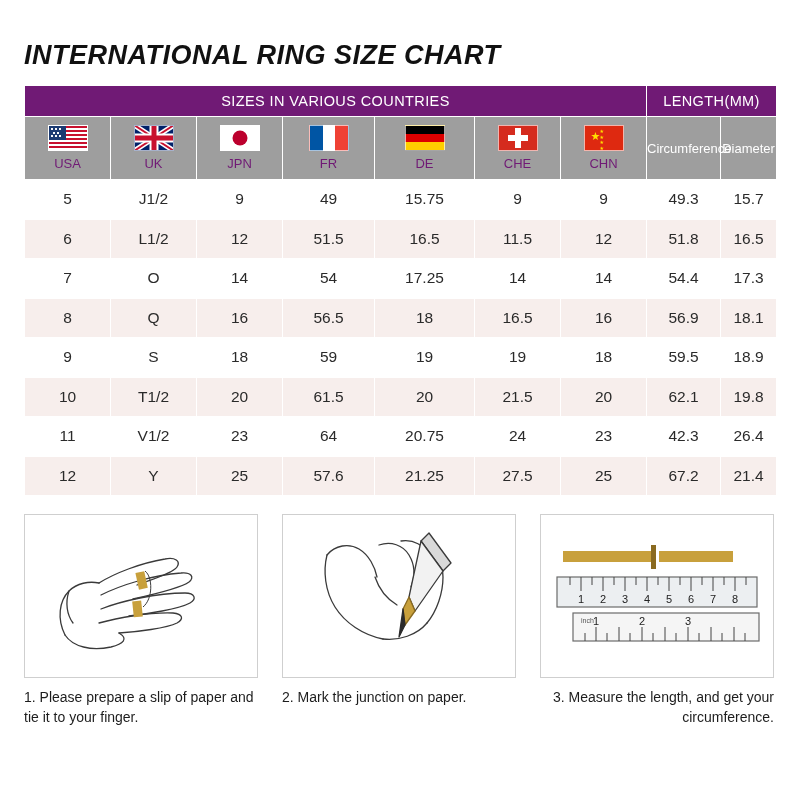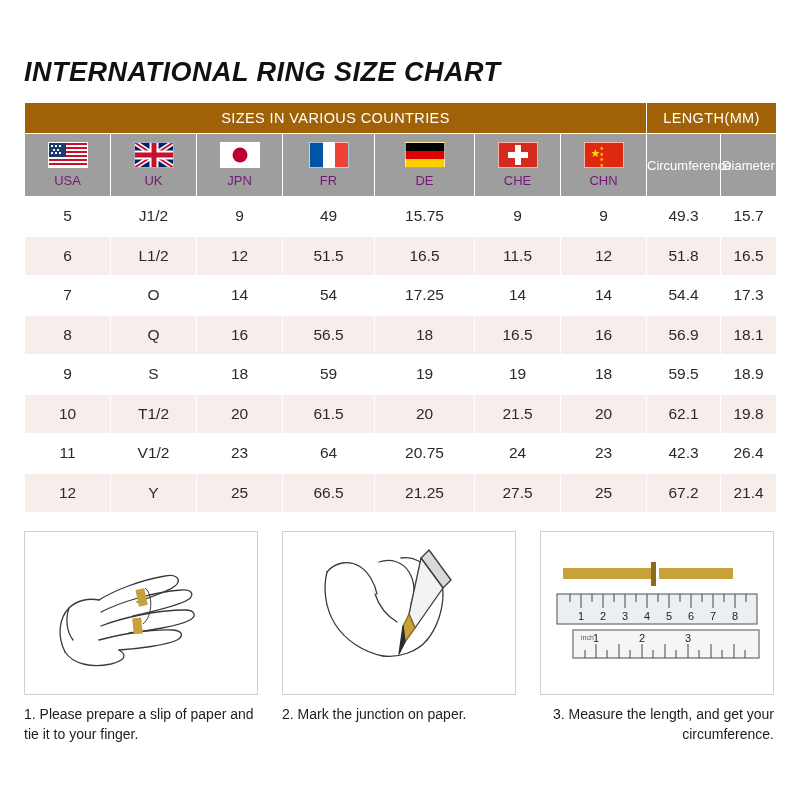--- a/index.html
+++ b/index.html
@@ -12,21 +12,21 @@
     background: #ffffff;
     font-family: "Liberation Sans", sans-serif;
     color: #1a1a1a;
     overflow: hidden;
   }
   .page {
     position: relative;
     width: 800px;
     height: 800px;
     box-sizing: border-box;
-    padding: 17px 24px;
+    padding: 0 24px;
   }
   .title {
     font-size: 27px;
     font-weight: bold;
     font-style: italic;
     letter-spacing: 0.5px;
     padding-top: 40px;
     padding-bottom: 14px;
     color: #111111;
   }
@@ -35,21 +35,21 @@
     border-collapse: collapse;
     table-layout: fixed;
   }
   table.chart td, table.chart th {
     border: 1px solid #ffffff;
     padding: 0;
     text-align: center;
     vertical-align: middle;
   }
   .grouphdr {
-    background: #a16207;
+    background: #701a75;
     color: #ffffff;
     font-size: 14.5px;
     height: 30px;
     letter-spacing: 0.4px;
     font-weight: normal;
   }
   .flagrow td {
     background: #9e9e9e;
     color: #ffffff;
     height: 62px;
@@ -347,21 +347,21 @@
         <td>20.75</td>
         <td>24</td>
         <td>23</td>
         <td>42.3</td>
         <td>26.4</td>
       </tr>
       <tr class="even">
         <td>12</td>
         <td>Y</td>
         <td>25</td>
-        <td>66.5</td>
+        <td>57.6</td>
         <td>21.25</td>
         <td>27.5</td>
         <td>25</td>
         <td>67.2</td>
         <td>21.4</td>
       </tr>
     </tbody>
   </table>
 
   <div class="steps">

